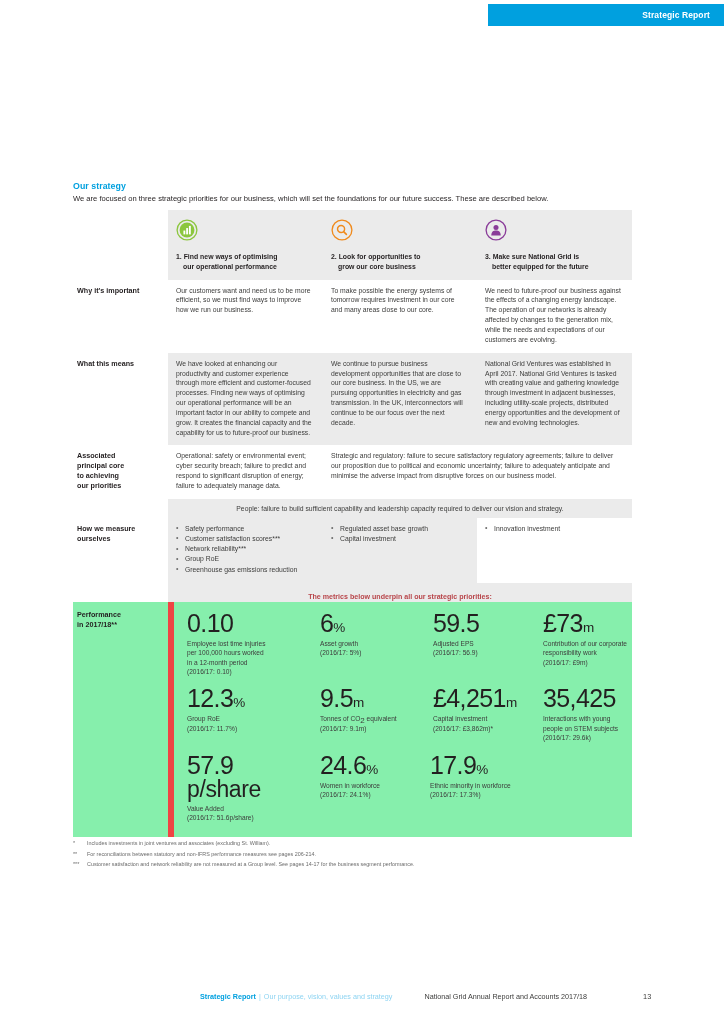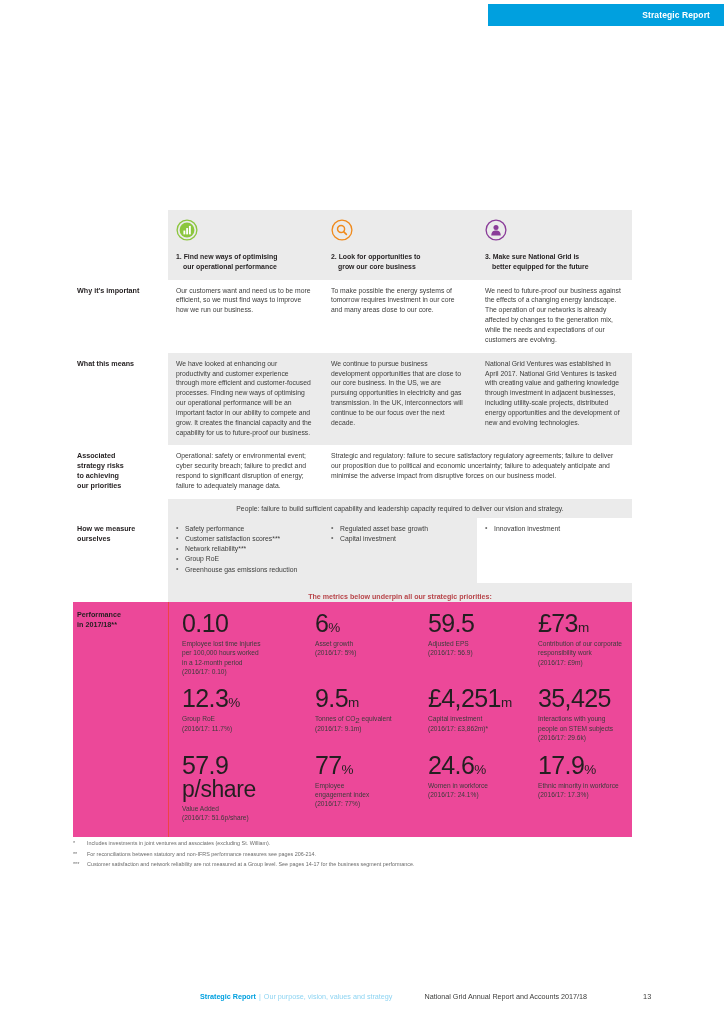--- a/index.html
+++ b/index.html
@@ -87,31 +87,31 @@
     background: #ebebeb; text-align: center;
     color: #b8454a; font-weight: bold;
     font-size: 7.1px; line-height: 1.5;
     padding: 9px 10px 10px 10px;
     border-top: 1px solid #ffffff;
   }
 
   
   .perf {
     position: absolute; left: 73px; top: 602px;
-    width: 559px; background: #ec4899;
+    width: 559px; background: #86efac;
     display: flex;
   }
   .perf-label {
     width: 95px; flex: 0 0 95px;
     font-size: 7.2px; font-weight: bold; line-height: 1.38;
     padding: 8px 8px 8px 4px;
   }
   .perf-grid {
     flex: 1 1 auto; padding: 3px 0 10px 0;
-    border-left: 1px solid #ef4444;
+    border-left: 6px solid #ef4444;
   }
   .perf-row { display: flex; }
   .stat { padding: 5px 9px 4px 13px; }
   .stat.w1 { width: 133px; }
   .stat.w2 { width: 113px; }
   .stat.w3 { width: 110px; }
   .stat.w4 { width: 108px; }
   .big {
     font-size: 25px; font-weight: 300; line-height: 1.04;
     color: #231f20; letter-spacing: -0.6px;
@@ -147,20 +147,24 @@
 </style>
 </head>
 <body>
 
 <div id="page">
 
   <div class="top-tab">
     <span>Strategic Report</span>
   </div>
 
+  <div class="intro">
+    <h2>Our strategy</h2>
+    <p>We are focused on three strategic priorities for our business, which will set the foundations for our future success. These are described below.</p>
+  </div>
 
   <table class="tbl">
     <colgroup>
       <col class="lbl-col">
         <col class="c1">
         <col class="c2">
         <col class="c3">
     </colgroup>
     <tbody>
 
@@ -219,21 +223,21 @@
       <tr>
         <td class="rowlabel rule-top">What this means</td>
         <td class="cell shade rule-top sep-r">We have looked at enhancing our productivity and customer experience through more efficient and customer-focused processes. Finding new ways of optimising our operational performance will be an important factor in our ability to compete and grow. It creates the financial capacity and the capability for us to future-proof our business.</td>
         <td class="cell shade rule-top sep-r">We continue to pursue business development opportunities that are close to our core business. In the US, we are pursuing opportunities in electricity and gas transmission. In the UK, interconnectors will continue to be our focus over the next decade.</td>
         <td class="cell shade rule-top">National Grid Ventures was established in April 2017. National Grid Ventures is tasked with creating value and gathering knowledge through investment in adjacent businesses, including utility-scale projects, distributed energy opportunities and the development of new and evolving technologies.</td>
       </tr>
 
       <tr>
         <td class="rowlabel rule-top">
           <span>Associated</span><br>
-          <span>strategy risks</span><br>
+          <span>principal core</span><br>
           <span>to achieving</span><br>
           <span>our priorities</span>
         </td>
         <td class="cell plain rule-top sep-r">Operational: safety or environmental event; cyber security breach; failure to predict and respond to significant disruption of energy; failure to adequately manage data.</td>
         <td class="cell plain rule-top" colspan="2">Strategic and regulatory: failure to secure satisfactory regulatory agreements; failure to deliver our proposition due to political and economic uncertainty; failure to adequately anticipate and minimise the adverse impact from disruptive forces on our business model.</td>
       </tr>
 
       <tr>
         <td></td>
         <td class="people-band" colspan="3">People: failure to build sufficient capability and leadership capacity required to deliver our vision and strategy.</td>
@@ -351,28 +355,20 @@
         </div>
       </div>
 
       <div class="perf-row">
         <div class="stat w1">
           <div class="big"><span>57.9</span></div>
           <div class="big-2nd">p/share</div>
           <div class="desc">
             <span>Value Added</span><br>
             <span>(2016/17: 51.6p/share)</span>
-          </div>
-        </div>
-        <div class="stat w2">
-          <div class="big"><span>77</span><span class="unit">%</span></div>
-          <div class="desc">
-            <span>Employee</span><br>
-            <span>engagement index</span><br>
-            <span>(2016/17: 77%)</span>
           </div>
         </div>
         <div class="stat w3">
           <div class="big"><span>24.6</span><span class="unit">%</span></div>
           <div class="desc">
             <span>Women in workforce</span><br>
             <span>(2016/17: 24.1%)</span>
           </div>
         </div>
         <div class="stat w4">

